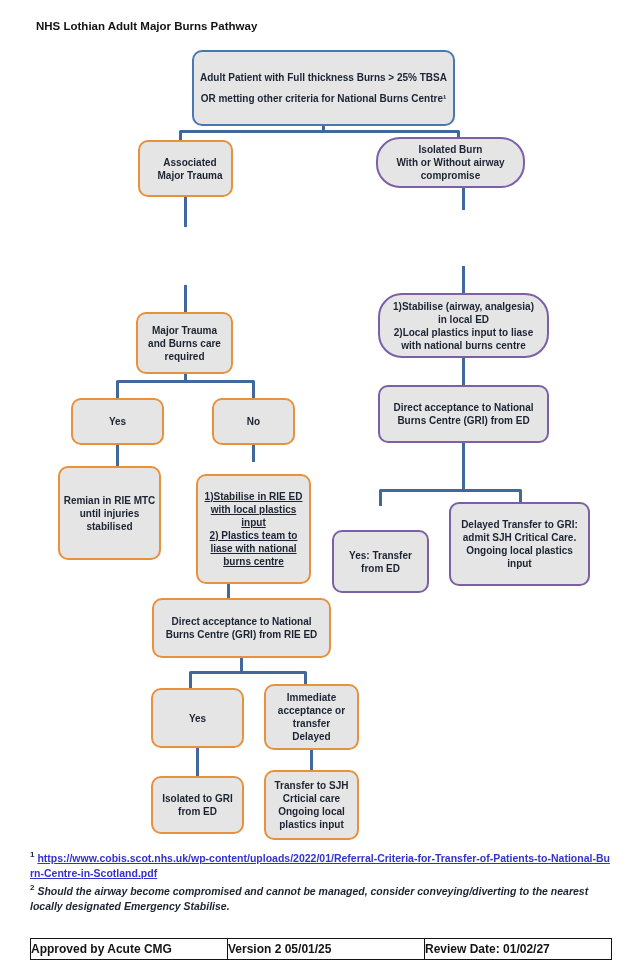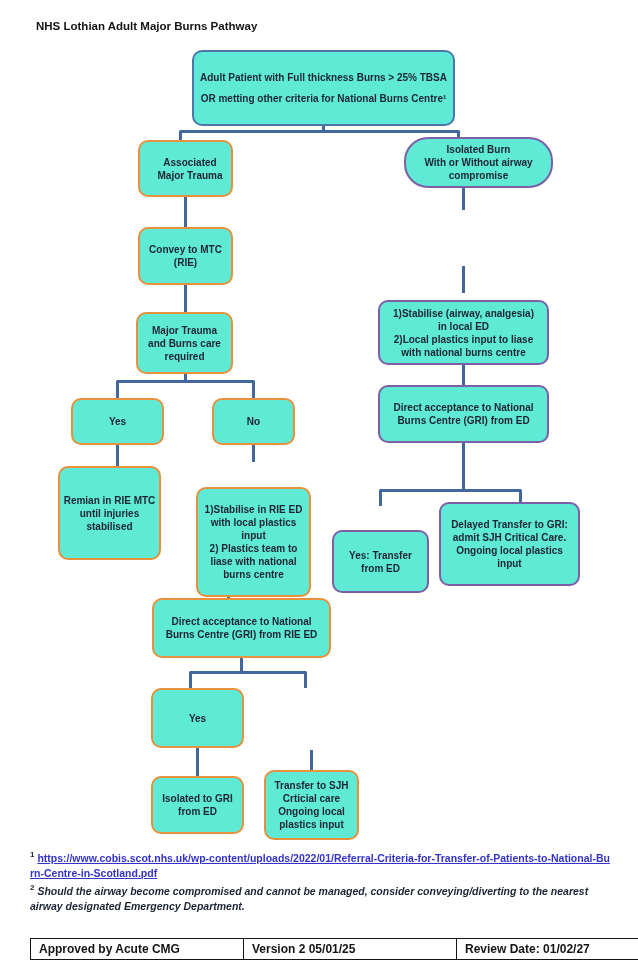--- a/index.html
+++ b/index.html
@@ -8,63 +8,63 @@
     font-family:"Liberation Sans", sans-serif; overflow:hidden;
   }
   .page-title {
     position:absolute; left:36px; top:20px;
     font-size:11.5px; font-weight:600; color:#141414;
   }
   .node {
     position:absolute; box-sizing:border-box;
     display:flex; align-items:center; justify-content:center;
     text-align:center; white-space:pre-line;
-    border-radius:10px; background:#5eead4;
+    border-radius:10px; background:#e5e5e5;
     font-size:10px; font-weight:600; color:#1c2433;
     line-height:1.3; padding:2px 3px;
   }
   .node.orange { border:2.5px solid #E8913C; }
   .node.purple { border:2.5px solid #7C5FA6; }
   .node.blue   { border:2.5px solid #4A77AE; line-height:2.15; }
   svg.connectors { position:absolute; left:0; top:0; pointer-events:none; }
 
   
   #n-start      {left:192px; top:50px;  width:263px; height:76px;}
   #n-assoc      {left:138px; top:140px; width:95px;  height:57px;padding-left:12px;}
   #n-convey     {left:138px; top:227px; width:95px;  height:58px;}
   #n-mtburns    {left:136px; top:312px; width:97px;  height:62px;}
   #n-yes1       {left:71px;  top:398px; width:93px;  height:47px;}
   #n-no1        {left:212px; top:398px; width:83px;  height:47px;}
   #n-remain     {left:58px;  top:466px; width:103px; height:94px;}
-  #n-stabrie    {left:196px; top:487px; width:115px; height:110px;}
+  #n-stabrie    {left:196px; top:474px; width:115px; height:110px;text-decoration:underline;}
   #n-directrie  {left:152px; top:598px; width:179px; height:60px;}
   #n-yes2       {left:151px; top:688px; width:93px;  height:60px;}
   #n-immediate  {left:264px; top:684px; width:95px;  height:66px;}
   #n-trangri    {left:151px; top:776px; width:93px;  height:58px;}
   #n-transjh    {left:264px; top:770px; width:95px;  height:70px;}
-  #n-isolated   {left:404px; top:137px; width:149px; height:51px;border-radius:24px;}
+  #n-isolated   {left:376px; top:137px; width:149px; height:51px;border-radius:24px;}
   #n-sas        {left:392px; top:210px; width:137px; height:56px;}
-  #n-stablocal  {left:378px; top:300px; width:171px; height:65px;}
+  #n-stablocal  {left:378px; top:293px; width:171px; height:65px;border-radius:24px;}
   #n-directed   {left:378px; top:385px; width:171px; height:58px;}
   #n-yestransfer{left:332px; top:506px; width:97px;  height:63px;margin-top:24px;}
-  #n-delayed    {left:439px; top:502px; width:141px; height:84px;}
+  #n-delayed    {left:449px; top:502px; width:141px; height:84px;}
 
   .footnotes { position:absolute; left:30px; top:849px; width:580px; color:#1c2433; }
   .fn { font-size:10.5px; line-height:1.5; }
   .fn sup { font-weight:700; font-size:8px; color:#1c2433; }
   .fn-link { color:#3333CC; font-weight:600; text-decoration:underline; word-break:break-all; }
   .fn-italic { font-style:italic; font-weight:600; }
 
   table.approval-table {
     position:absolute; left:30px; top:938px; width:578px;
     border-collapse:collapse; table-layout:fixed;
   }
   table.approval-table td {
     border:1.8px solid #141414; font-size:12px; font-weight:600;
-    color:#141414; padding:1px 8px; height:18px; overflow:hidden; white-space:nowrap;
+    color:#141414; padding:1px 0; height:18px; overflow:hidden; white-space:nowrap;
   }
   td.col-a { width:196px; } td.col-b { width:196px; } td.col-c { width:186px; }
 </style>
 </head>
 <body>
 
 <div class="canvas">
 
   <div class="page-title">NHS Lothian Adult Major Burns Pathway</div>
 
@@ -88,39 +88,41 @@
       <path d="M463.5,358 L463.5,385"></path>
       <path d="M463.5,443 L463.5,490.5"></path>
       <path d="M380.5,506 L380.5,490.5 L520.5,490.5 L520.5,502"></path>
     </g>
   </svg>
 
   <div class="node blue" id="n-start">Adult Patient with Full thickness Burns &gt; 25% TBSA
 OR metting other criteria for National Burns Centre¹</div>
   <div class="node orange" id="n-assoc">Associated
 Major Trauma</div>
-  <div class="node orange" id="n-convey">Convey to MTC
-(RIE)</div>
   <div class="node orange" id="n-mtburns">Major Trauma
 and Burns care
 required</div>
   <div class="node orange" id="n-yes1">Yes</div>
   <div class="node orange" id="n-no1">No</div>
   <div class="node orange" id="n-remain">Remian in RIE MTC
 until injuries
 stabilised</div>
   <div class="node orange" id="n-stabrie">1)Stabilise in RIE ED
 with local plastics
 input
 2) Plastics team to
 liase with national
 burns centre</div>
   <div class="node orange" id="n-directrie">Direct acceptance to National
 Burns Centre (GRI) from RIE ED</div>
   <div class="node orange" id="n-yes2">Yes</div>
+  <div class="node orange" id="n-immediate">Immediate
+acceptance or
+transfer
+Delayed</div>
   <div class="node orange" id="n-trangri">Isolated to GRI
 from ED</div>
   <div class="node orange" id="n-transjh">Transfer to SJH
 Crticial care
 Ongoing local
 plastics input</div>
   <div class="node purple" id="n-isolated">Isolated Burn
 With or Without airway
 compromise</div>
   <div class="node purple" id="n-stablocal">1)Stabilise (airway, analgesia)
@@ -131,21 +133,21 @@
 Burns Centre (GRI) from ED</div>
   <div class="node purple" id="n-yestransfer">Yes: Transfer
 from ED</div>
   <div class="node purple" id="n-delayed">Delayed Transfer to GRI:
 admit SJH Critical Care.
 Ongoing local plastics
 input</div>
 
   <div class="footnotes">
     <div class="fn"><sup>1</sup> <a class="fn-link" href="#">https://www.cobis.scot.nhs.uk/wp-content/uploads/2022/01/Referral-Criteria-for-Transfer-of-Patients-to-National-Burn-Centre-in-Scotland.pdf</a></div>
-    <div class="fn"><sup>2</sup> <span class="fn-italic">Should the airway become compromised and cannot be managed, consider conveying/diverting to the nearest airway designated Emergency Department.</span></div>
+    <div class="fn"><sup>2</sup> <span class="fn-italic">Should the airway become compromised and cannot be managed, consider conveying/diverting to the nearest locally designated Emergency Stabilise.</span></div>
   </div>
 
   <table class="approval-table">
     <tbody>
         <tr>
       <td class="col-a">Approved by Acute CMG</td>
       <td class="col-b">Version 2 05/01/25</td>
       <td class="col-c">Review Date: 01/02/27</td>
     </tr>
   </tbody>

